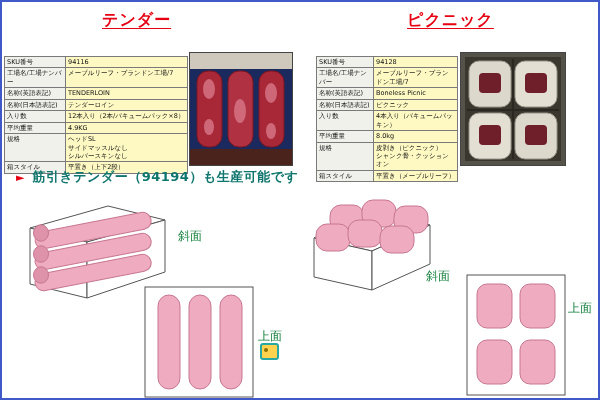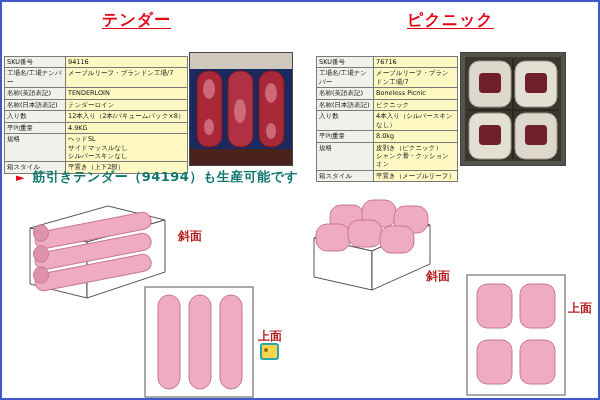--- a/index.html
+++ b/index.html
@@ -30,21 +30,21 @@
   .photo-left{left:187px;top:50px;}
   .photo-right{left:458px;top:50px;}
 
   
   .note{position:absolute;left:14px;top:166px;display:flex;align-items:center;gap:8px;}
   .note .arrow{color:#e60012;font-size:11px;line-height:1;}
   .note .note-text{font-size:13px;font-weight:bold;color:#0f766e;letter-spacing:0.5px;}
 
   
   .diagram{position:absolute;line-height:0;}
-  .diag-label{position:absolute;font-size:12px;font-weight:bold;color:#b91c1c;}
+  .diag-label{position:absolute;font-size:12px;font-weight:normal;color:#15803d;}
 
   
   .bubble-icon{position:absolute;left:258px;top:341px;width:15px;height:13px;
                background:#ffd34d;border:2px solid #28a8a2;border-radius:3px;}
   .bubble-icon::after{content:"";position:absolute;left:2px;top:3px;width:4px;height:4px;
                border-radius:50%;background:#8a6d00;}
 </style>
 </head>
 <body>
 
@@ -109,37 +109,37 @@
         <ellipse cx="19" cy="74" rx="5" ry="8"></ellipse>
         <ellipse cx="81" cy="78" rx="5" ry="8"></ellipse>
       </g>
     </svg>
   </div>
 
   <table class="spec-table table-right">
     <tbody>
         <tr>
       <td class="lbl">SKU番号</td>
-      <td class="val">76716</td>
+      <td class="val">94128</td>
     </tr>
     <tr>
       <td class="lbl">工場名/工場ナンバー</td>
       <td class="val">メープルリーフ・ブランドン工場/7</td>
     </tr>
     <tr>
       <td class="lbl">名称(英語表記)</td>
       <td class="val">Boneless Picnic</td>
     </tr>
     <tr>
       <td class="lbl">名称(日本語表記)</td>
       <td class="val">ピクニック</td>
     </tr>
     <tr>
       <td class="lbl">入り数</td>
-      <td class="val">4本入り（シルバースキンなし）</td>
+      <td class="val">4本入り（バキュームパッキン）</td>
     </tr>
     <tr>
       <td class="lbl">平均重量</td>
       <td class="val">8.0kg</td>
     </tr>
     <tr>
       <td class="lbl">規格</td>
       <td class="val">皮剥き（ピクニック）
 シャンク骨・クッションオン</td>
     </tr>

